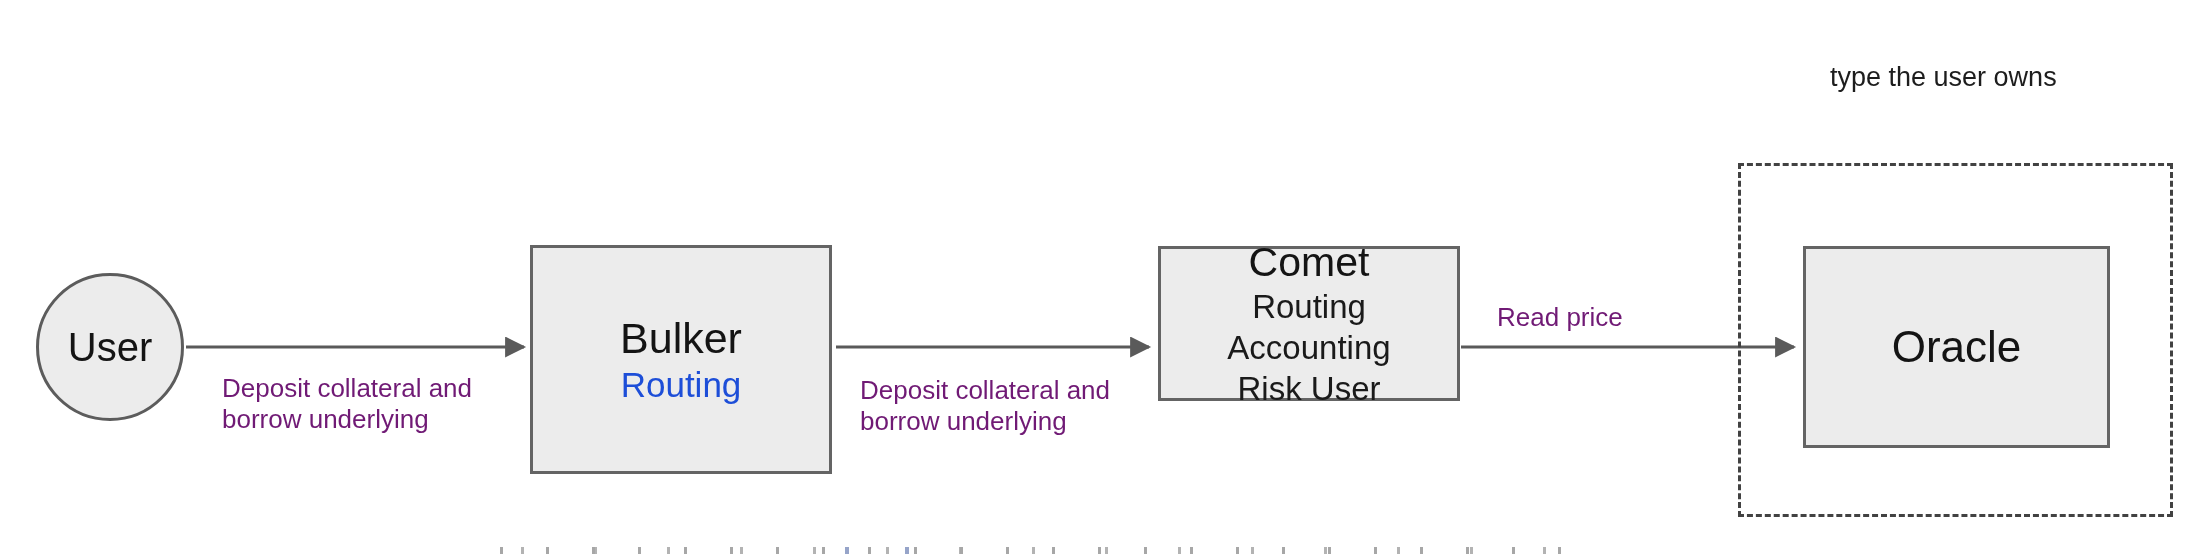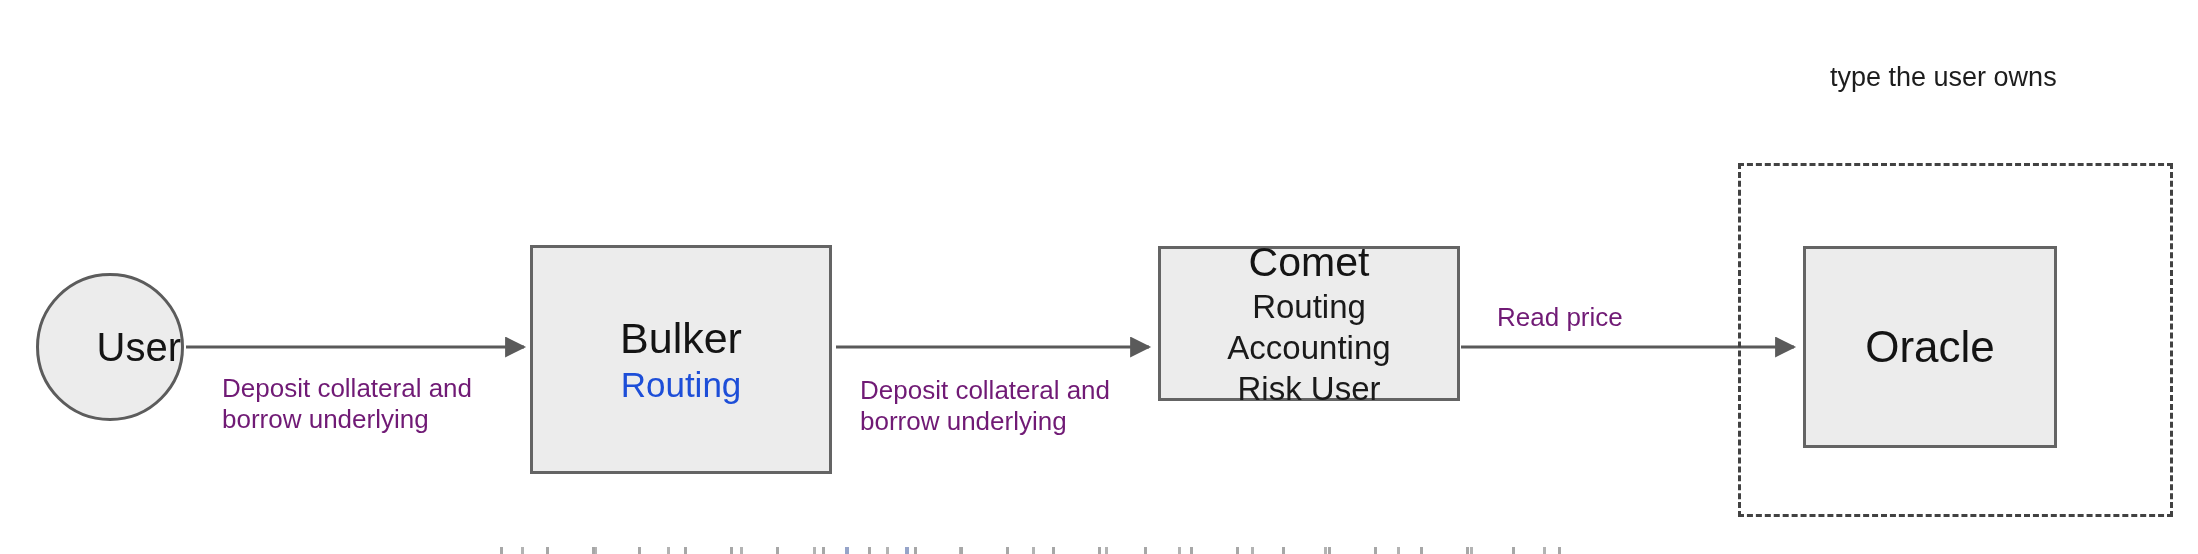--- a/index.html
+++ b/index.html
@@ -30,21 +30,20 @@
     display: flex;
     flex-direction: column;
     align-items: center;
     justify-content: center;
     text-align: center;
   }
   .node--circle {
     border-radius: 50%;
     border-width: 3px;
     border-color: #5c5c5c;
-    align-items: flex-end;
   }
   .node__title { font-size: 42px; line-height: 50px; color: #141414; }
   .node__title--lg { font-size: 44px; line-height: 52px; }
   .node__subtitle { font-size: 35px; line-height: 44px; color: #1d4ed8; }
   .node__line { font-size: 33px; line-height: 41px; color: #1a1a1a; }
   .edge-label {
     position: absolute;
     font-size: 26px;
     line-height: 31px;
     color: #701a75;
@@ -110,21 +109,21 @@
     <div class="node__subtitle">Routing</div>
   </div>
 
   <div class="node" style="left:1158px; top:246px; width:302px; height:155px;">
     <div class="node__title" style="font-size:41px; line-height:48px;">Comet</div>
     <div class="node__line">Routing</div>
     <div class="node__line">Accounting</div>
     <div class="node__line">Risk User</div>
   </div>
 
-  <div class="node" style="left:1803px; top:246px; width:254px; height:202px;">
+  <div class="node" style="left:1803px; top:246px; width:307px; height:202px;">
     <div class="node__title node__title--lg">Oracle</div>
   </div>
 
   <div class="edge-label" style="left:222px; top:373px;">
     <div>Deposit collateral and</div>
     <div>borrow underlying</div>
   </div>
 
   <div class="edge-label" style="left:860px; top:375px;">
     <div>Deposit collateral and</div>

